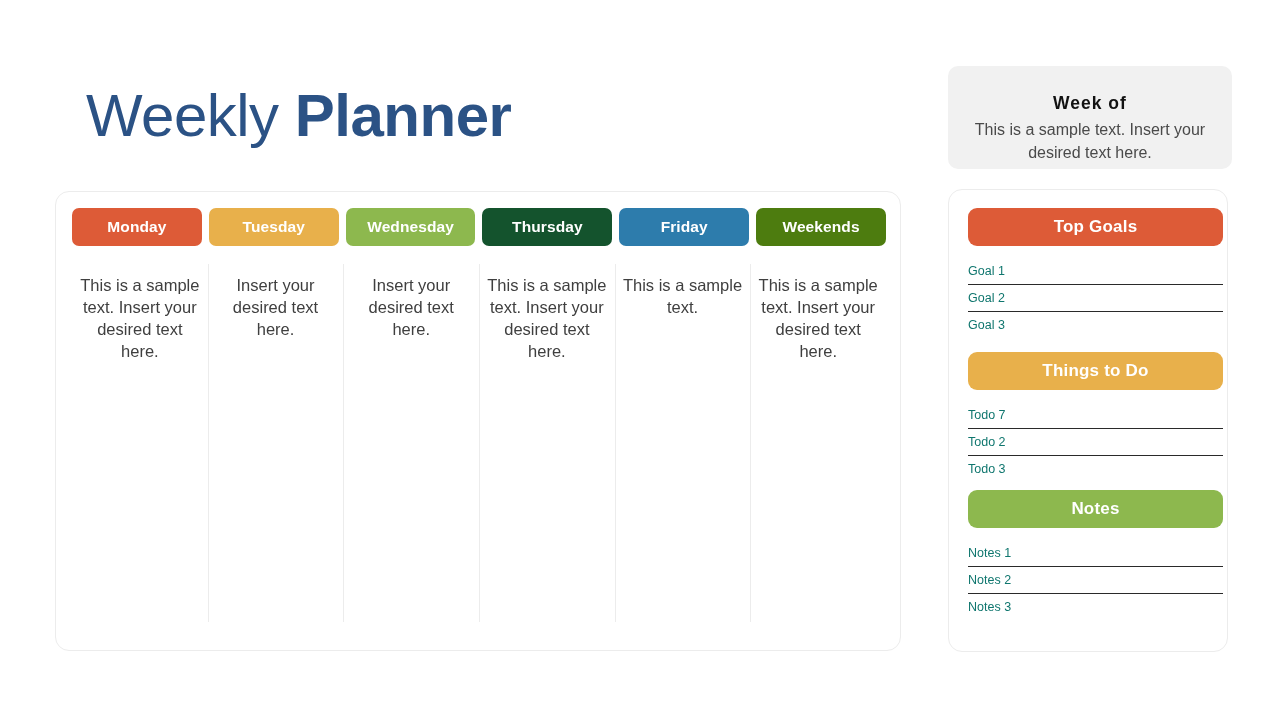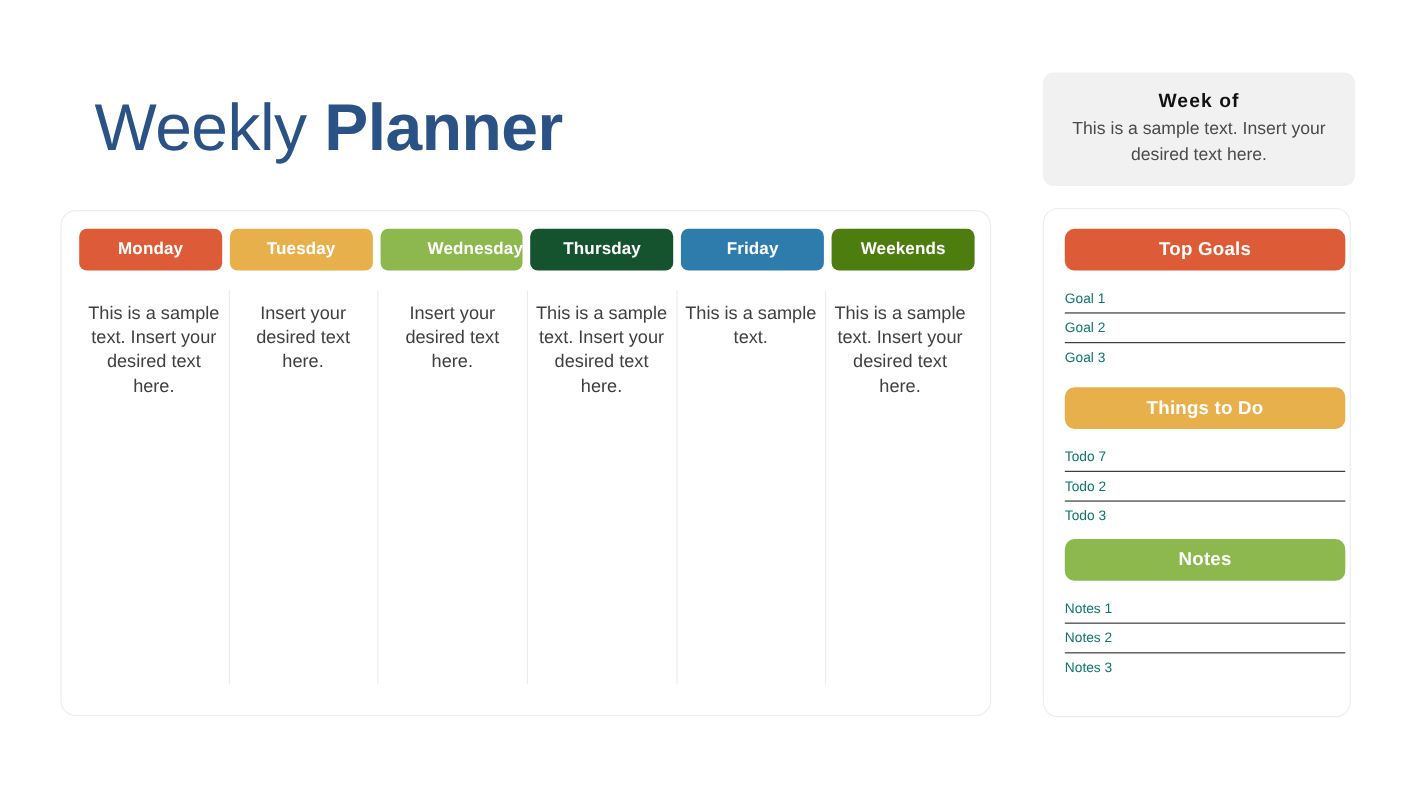--- a/index.html
+++ b/index.html
@@ -99,21 +99,21 @@
   
   .week-of-box {
     position: absolute;
     left: 948px;
     top: 66px;
     width: 284px;
     height: 103px;
     background: #f1f1f1;
     border-radius: 10px;
     box-sizing: border-box;
-    padding: 14px 16px 0 16px;
+    padding: 26px 16px 0 16px;
     text-align: center;
   }
   .week-of-title {
     font-size: 17.5px;
     font-weight: 700;
     color: #121212;
     letter-spacing: 1px;
     line-height: 22px;
   }
   .week-of-text {
@@ -177,21 +177,21 @@
 
 <div class="week-card">
 
   <div class="day-tabs">
     <div class="day-tab" style="background: rgb(221, 91, 55);">
       <span>Monday</span>
     </div>
     <div class="day-tab" style="background: rgb(232, 176, 75);">
       <span>Tuesday</span>
     </div>
-    <div class="day-tab" style="background: rgb(141, 184, 78); justify-content: flex-end;">
+    <div class="day-tab" style="background: rgb(141, 184, 78);">
       <span>Wednesday</span>
     </div>
     <div class="day-tab" style="background: #14532d;">
       <span>Thursday</span>
     </div>
     <div class="day-tab" style="background: rgb(45, 124, 172);">
       <span>Friday</span>
     </div>
     <div class="day-tab" style="background: #4d7c0f;">
       <span>Weekends</span>

